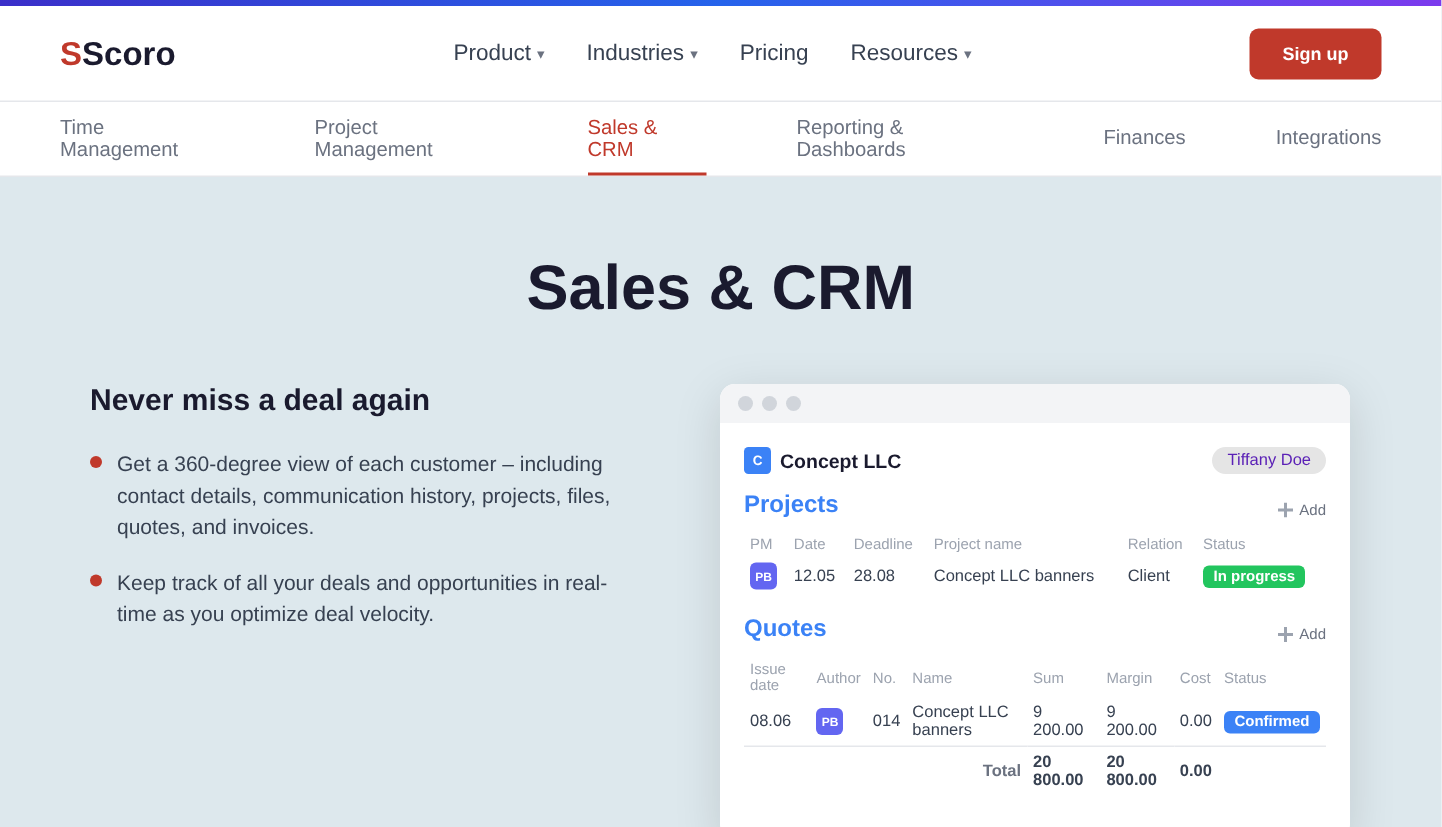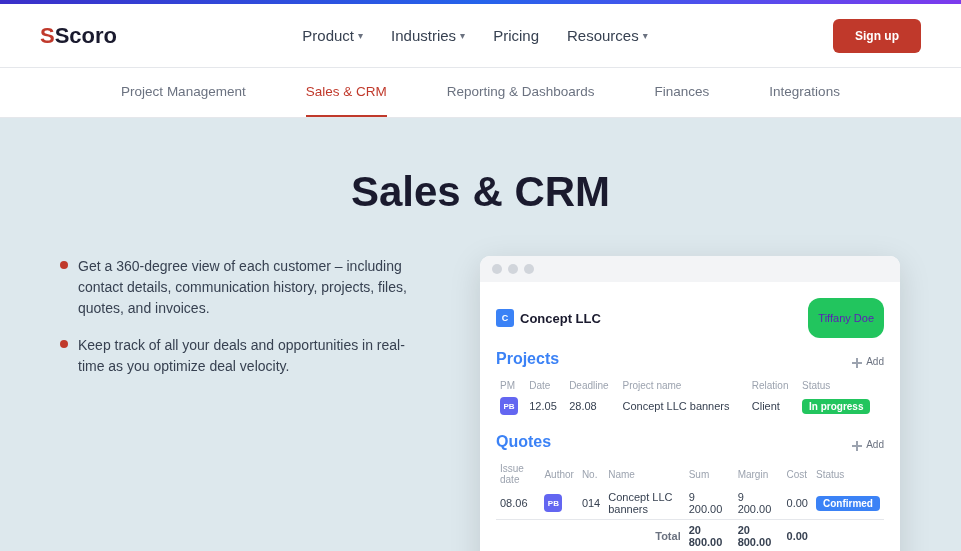--- a/index.html
+++ b/index.html
@@ -34,21 +34,21 @@
     .bullet-dot { width: 8px; height: 8px; background: #c0392b; border-radius: 50%; margin-top: 5px; flex-shrink: 0; }
 
     
     .app-mockup { flex: 1; max-width: 420px; background: #fff; border-radius: 10px; box-shadow: 0 8px 32px rgba(0,0,0,0.13); overflow: hidden; min-height: 240px; }
     .mockup-titlebar { background: #f3f4f6; padding: 8px 12px; display: flex; align-items: center; gap: 6px; }
     .dot { width: 10px; height: 10px; border-radius: 50%; background: #d1d5db; }
     .mockup-body { padding: 16px; }
     .mockup-header-row { display: flex; justify-content: space-between; align-items: center; margin-bottom: 12px; }
     .company-name { font-size: 13px; font-weight: 600; color: #1a1a2e; display: flex; align-items: center; gap: 6px; }
     .company-icon { width: 18px; height: 18px; background: #3b82f6; border-radius: 3px; display: inline-flex; align-items: center; justify-content: center; font-size: 9px; color: #fff; font-weight: 700; }
-    .user-badge { background: #22c55e; color: #5b21b6; border-radius: 12px; padding: 14px 10px; font-size: 11px; font-weight: 500; }
+    .user-badge { background: #e5e5e5; color: #5b21b6; border-radius: 12px; padding: 3px 10px; font-size: 11px; font-weight: 500; }
     .section-label { font-size: 16px; font-weight: 700; color: #3b82f6; margin-bottom: 6px; }
     .mock-table { width: 100%; border-collapse: collapse; margin-bottom: 14px; }
     .mock-table th { font-size: 10px; color: #9ca3af; font-weight: 500; text-align: left; padding: 2px 4px; }
     .mock-table td { font-size: 11px; color: #374151; padding: 4px 4px; vertical-align: middle; }
     .row-avatar { width: 18px; height: 18px; background: #6366f1; border-radius: 4px; display: inline-flex; align-items: center; justify-content: center; font-size: 8px; color: #fff; font-weight: 700; }
     .badge-green { background: #22c55e; color: #fff; border-radius: 4px; padding: 2px 7px; font-size: 10px; font-weight: 600; }
     .badge-blue { background: #3b82f6; color: #fff; border-radius: 4px; padding: 2px 7px; font-size: 10px; font-weight: 600; margin-top: 12px; }
     .add-btn { font-size: 10px; color: #6b7280; cursor: pointer; }
     .section-header-row { display: flex; justify-content: space-between; align-items: center; margin-bottom: 4px; }
     .divider-row td { border-top: 1px solid #e5e7eb; padding-top: 4px; }
@@ -79,32 +79,34 @@
     </span>
     <span class="nav-item">
       <span>Resources</span>
       <span class="chevron">▾</span>
     </span>
   </nav>
   <button class="signup-btn">Sign up</button>
 </header>
 
 <nav class="sub-nav">
+  <span class="sub-nav-item">Time Management</span>
   <span class="sub-nav-item">Project Management</span>
   <span class="sub-nav-item active">Sales &amp; CRM</span>
   <span class="sub-nav-item">Reporting &amp; Dashboards</span>
   <span class="sub-nav-item">Finances</span>
   <span class="sub-nav-item">Integrations</span>
 </nav>
 
 <section class="hero">
   <div style="width:100%;">
     <h1 class="hero-title full-width-title">Sales &amp; CRM</h1>
     <div class="hero-content-row">
       <div class="hero-text">
+        <h2 class="hero-subtitle">Never miss a deal again</h2>
         <ul class="bullet-list">
           <li class="bullet-item">
             <span class="bullet-dot"></span>
             <span>Get a 360-degree view of each customer – including contact details, communication history, projects, files, quotes, and invoices.</span>
           </li>
           <li class="bullet-item">
             <span class="bullet-dot"></span>
             <span>Keep track of all your deals and opportunities in real-time as you optimize deal velocity.</span>
           </li>
         </ul>

